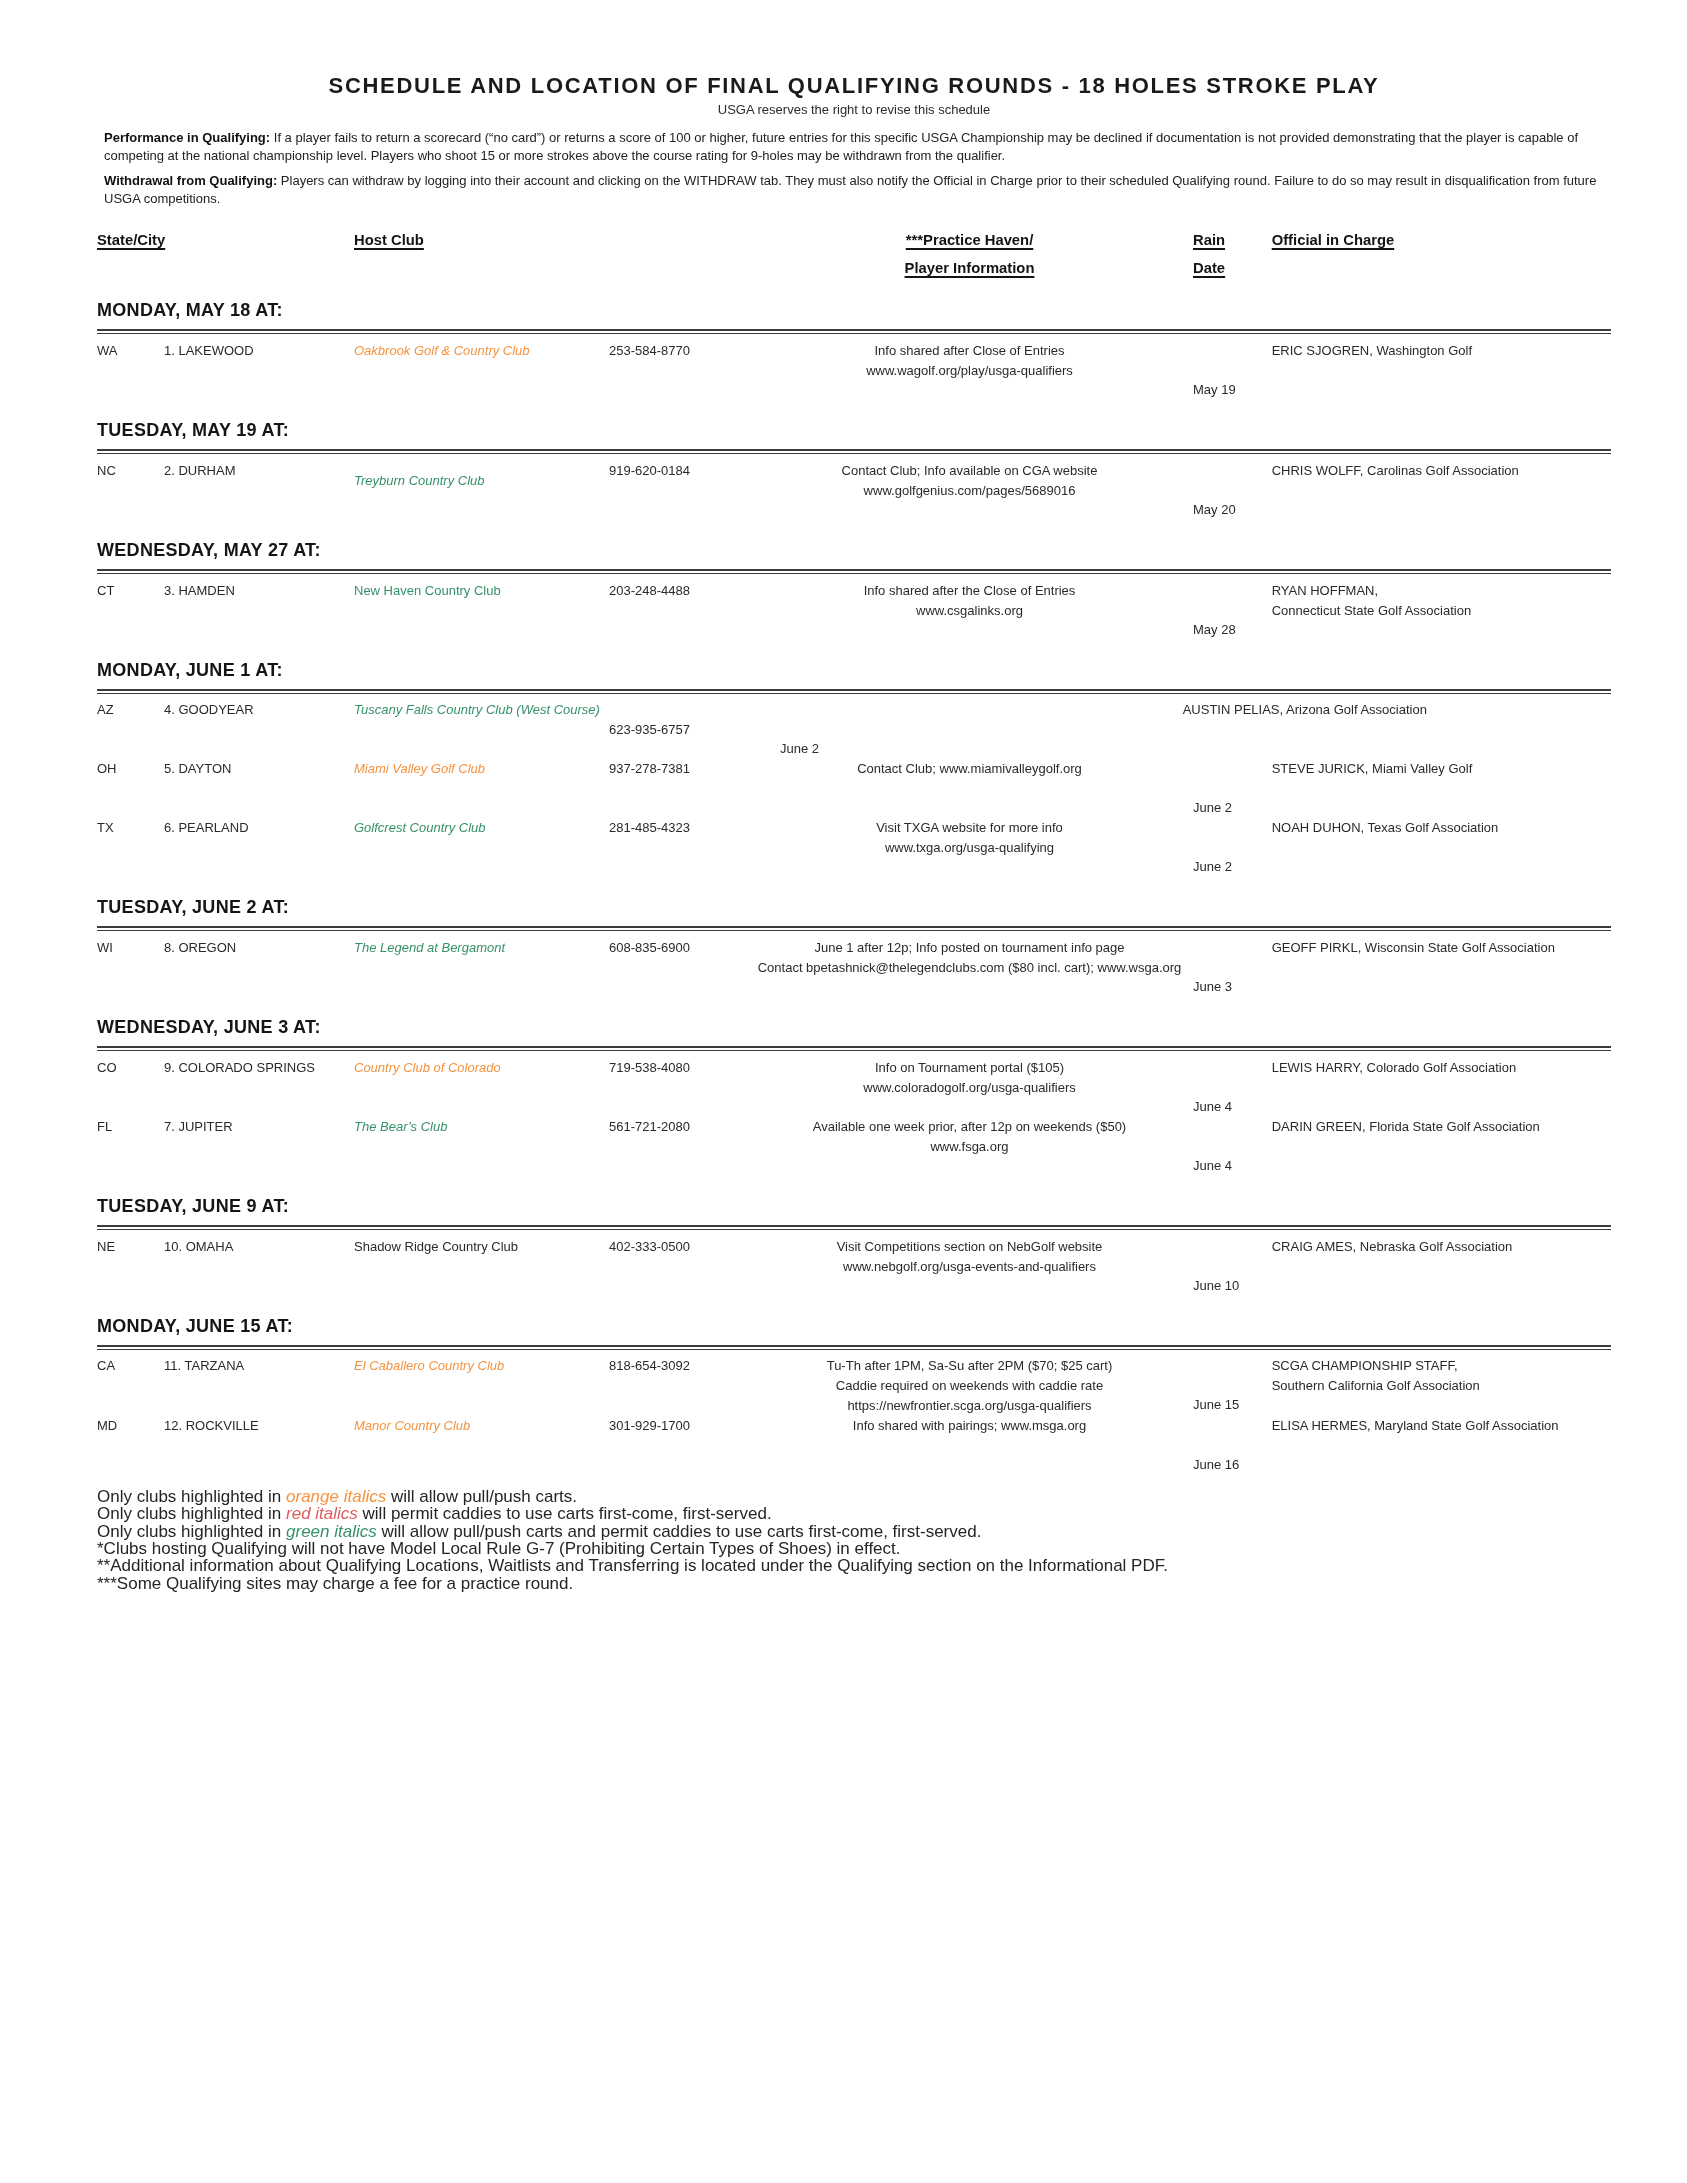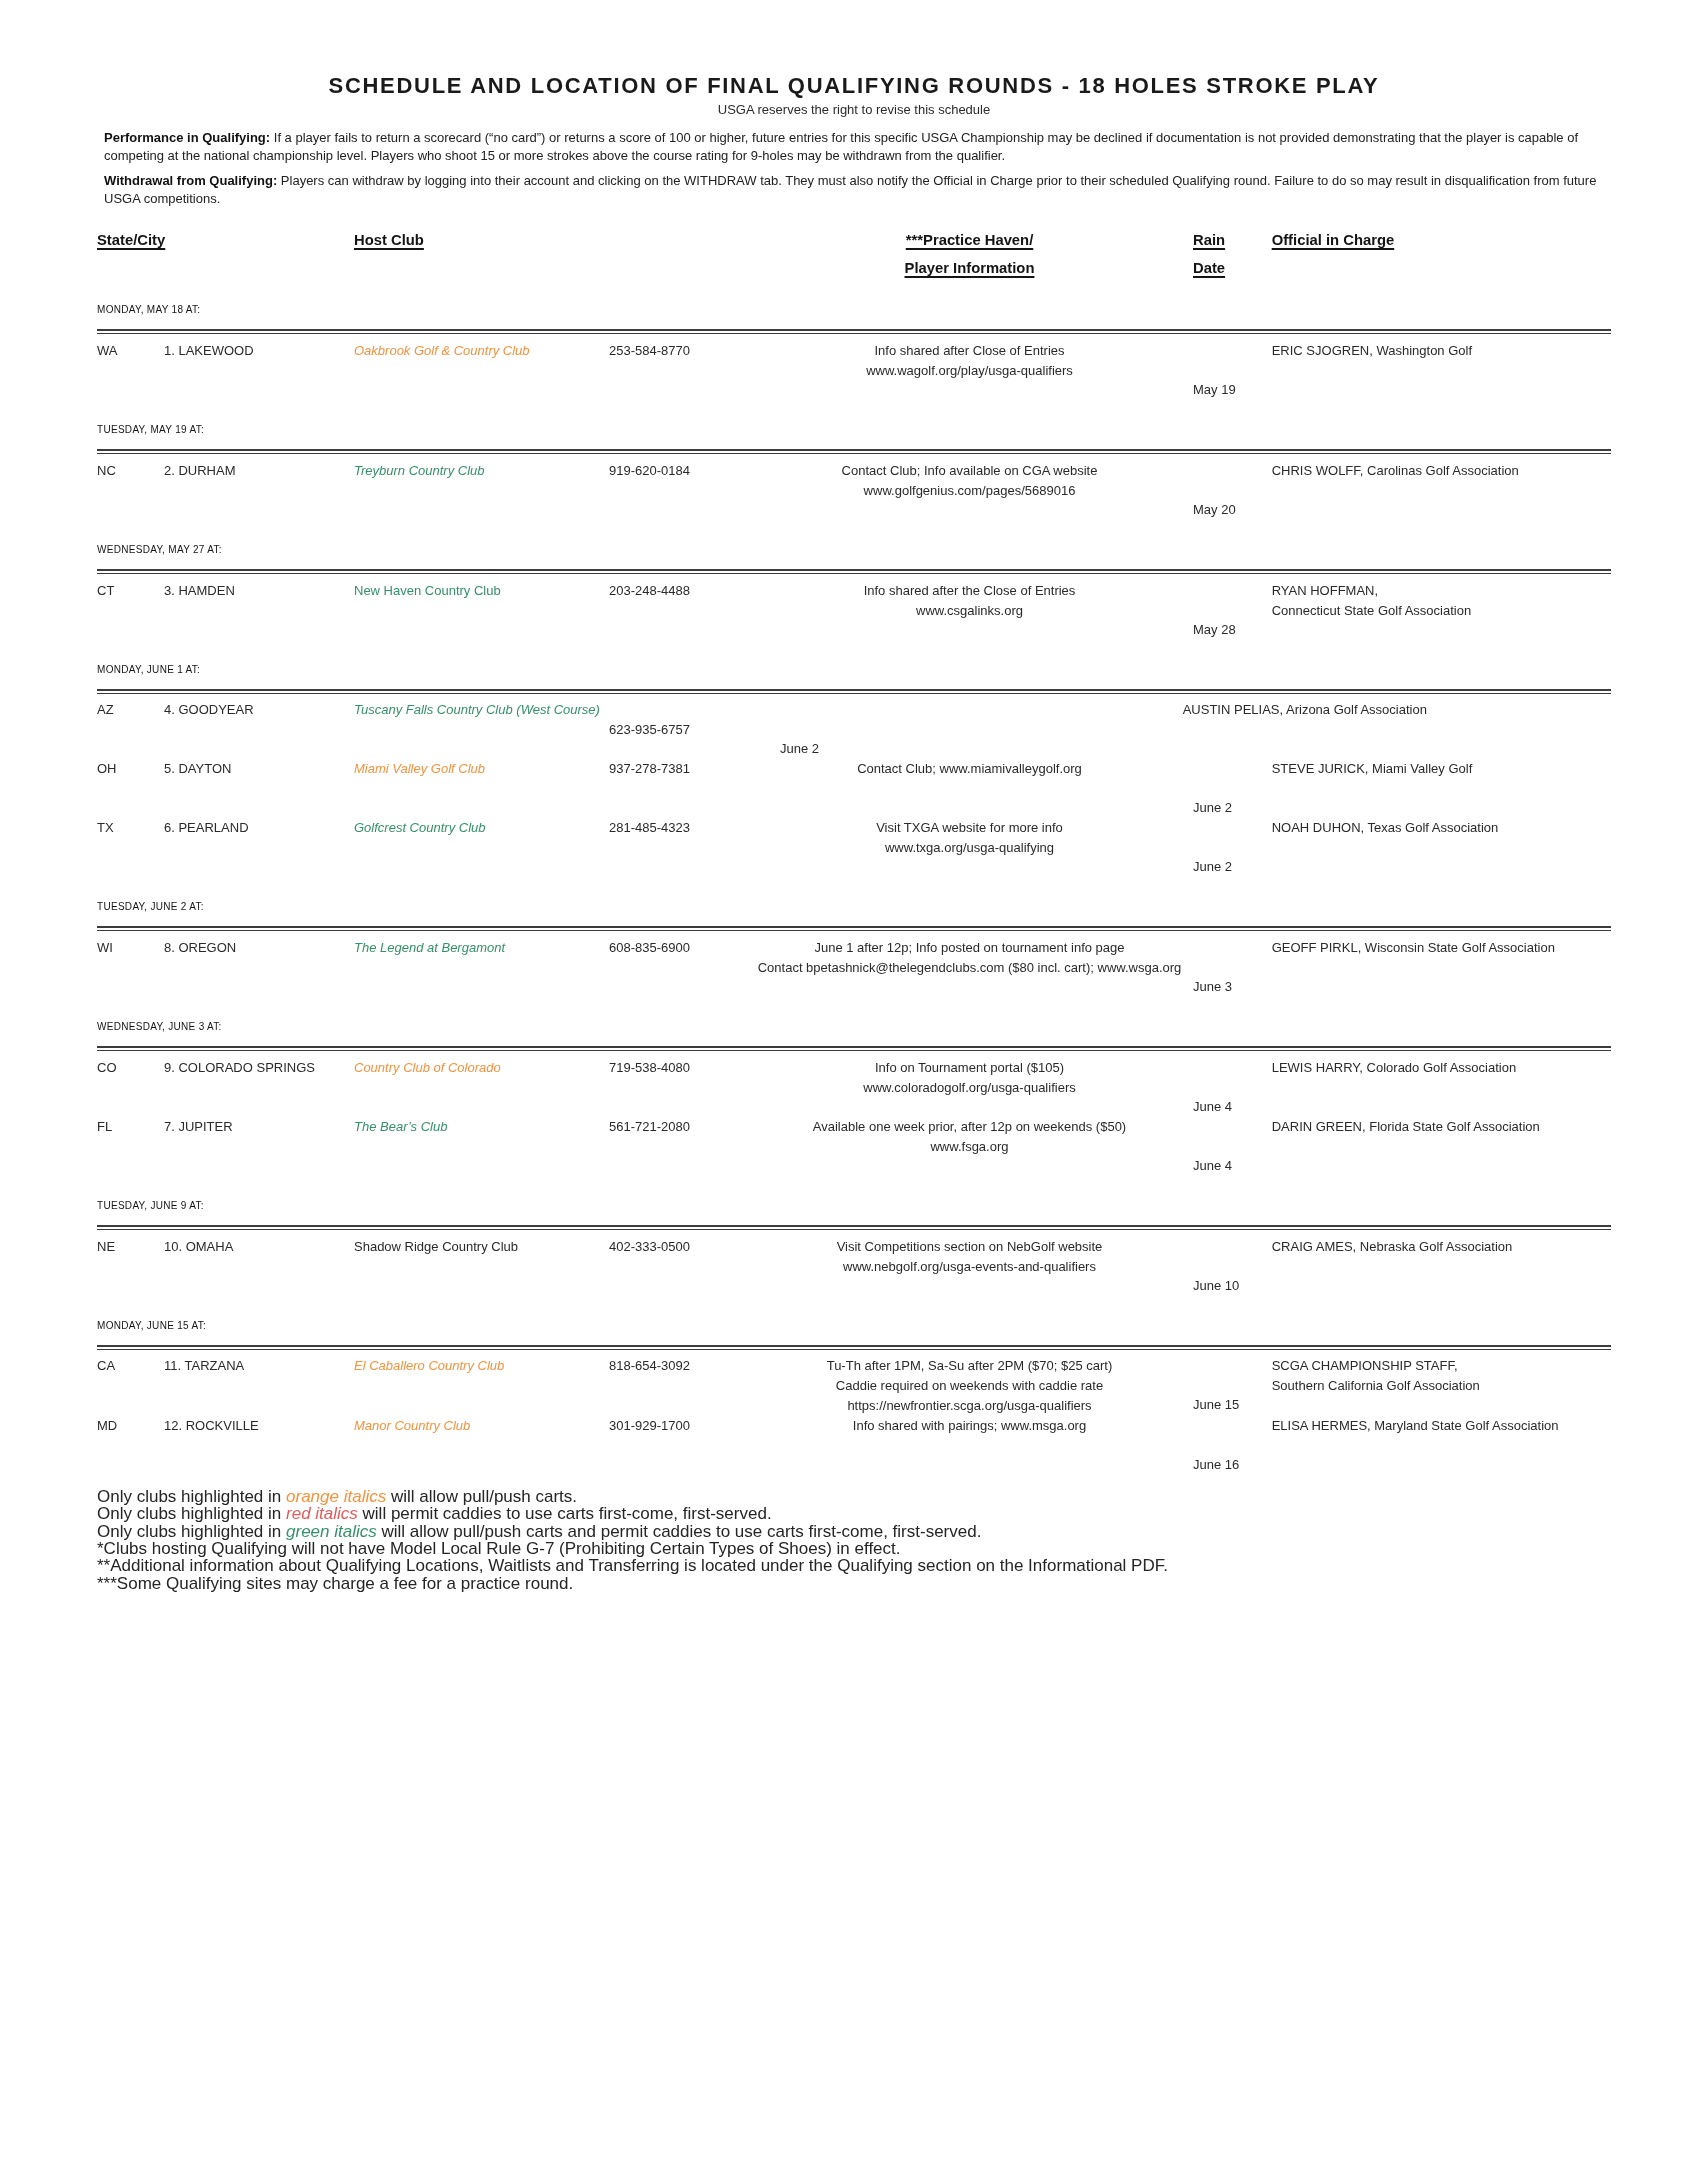--- a/index.html
+++ b/index.html
@@ -35,21 +35,21 @@
     line-height: 28px;
   }
   .u { text-decoration: underline; text-decoration-thickness: 1.7px; text-underline-offset: 3.4px; }
   .col-statecity { grid-column: 1 / 3; }
   .col-hostclub  { grid-column: 3; }
   .col-practice  { grid-column: 5; }
   .col-rain      { grid-column: 6; padding-left: 17px; }
   .col-official  { grid-column: 7; padding-left: 6.7px; white-space: nowrap; }
 
   .day-heading {
-    font-size: 10px; font-weight: normal; color: #151515;
+    font-size: 18px; font-weight: bold; color: #151515;
     margin-top: 19.4px; letter-spacing: 0.3px; line-height: 18.6px;
   }
   .rule {
     margin-top: 9.3px;
     border-top: 2.1px solid #3c3c3c;
     border-bottom: 0.8px solid #3c3c3c;
     height: 2.1px;
   }
   .rows { padding: 6.7px 0 1.7px 0; }
 
@@ -131,21 +131,21 @@
       <div class="day-heading">TUESDAY, MAY 19 AT:</div>
       <div class="rule"></div>
       <div class="rows">
         <div class="grid row">
           <div class="cell-state">
             <div class="line"><span>NC</span></div>
           </div>
           <div class="cell-city">
             <div class="line"><span>2. DURHAM</span></div>
           </div>
-          <div class="cell-club" style="color: rgb(53, 145, 104); font-style: italic;">
+          <div class="cell-club" style="color: rgb(53, 145, 104); font-style: italic; margin-top: 10px;">
             <div class="line"><span>Treyburn Country Club</span></div>
           </div>
           <div class="cell-phone">
             <div class="line"><span>919-620-0184</span></div>
           </div>
           <div class="cell-practice">
             <div class="line centered">
               <span>Contact Club; Info available on CGA website</span>
             </div>
             <div class="line centered">

